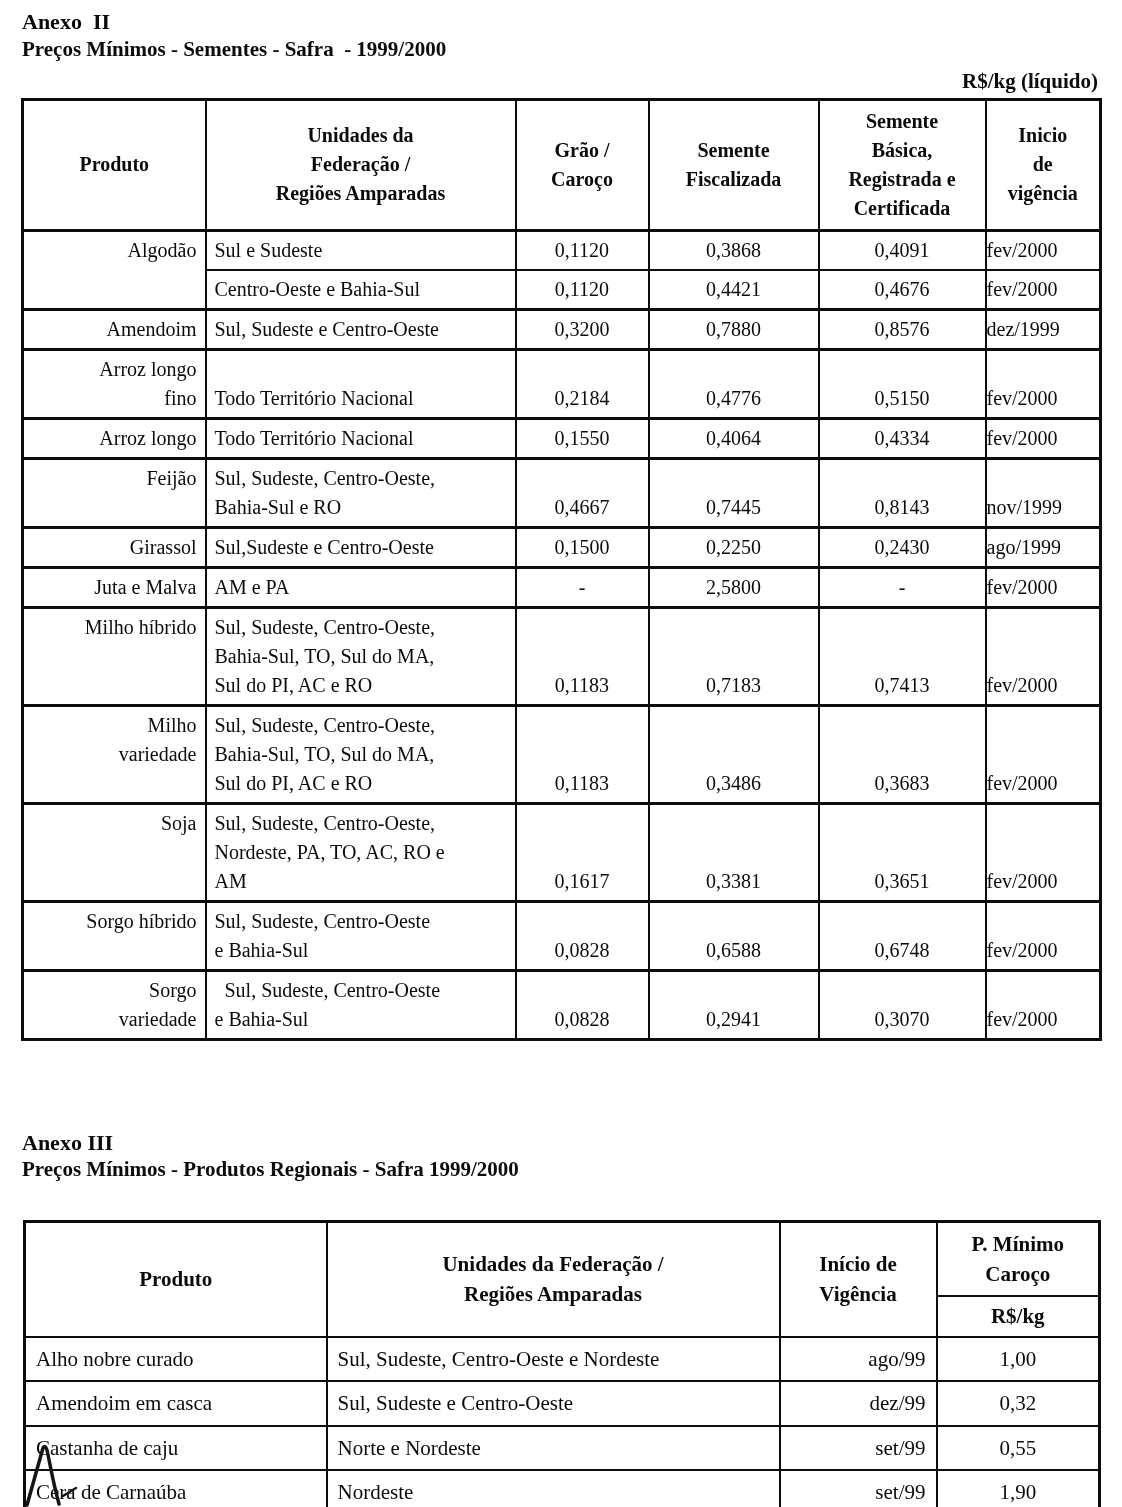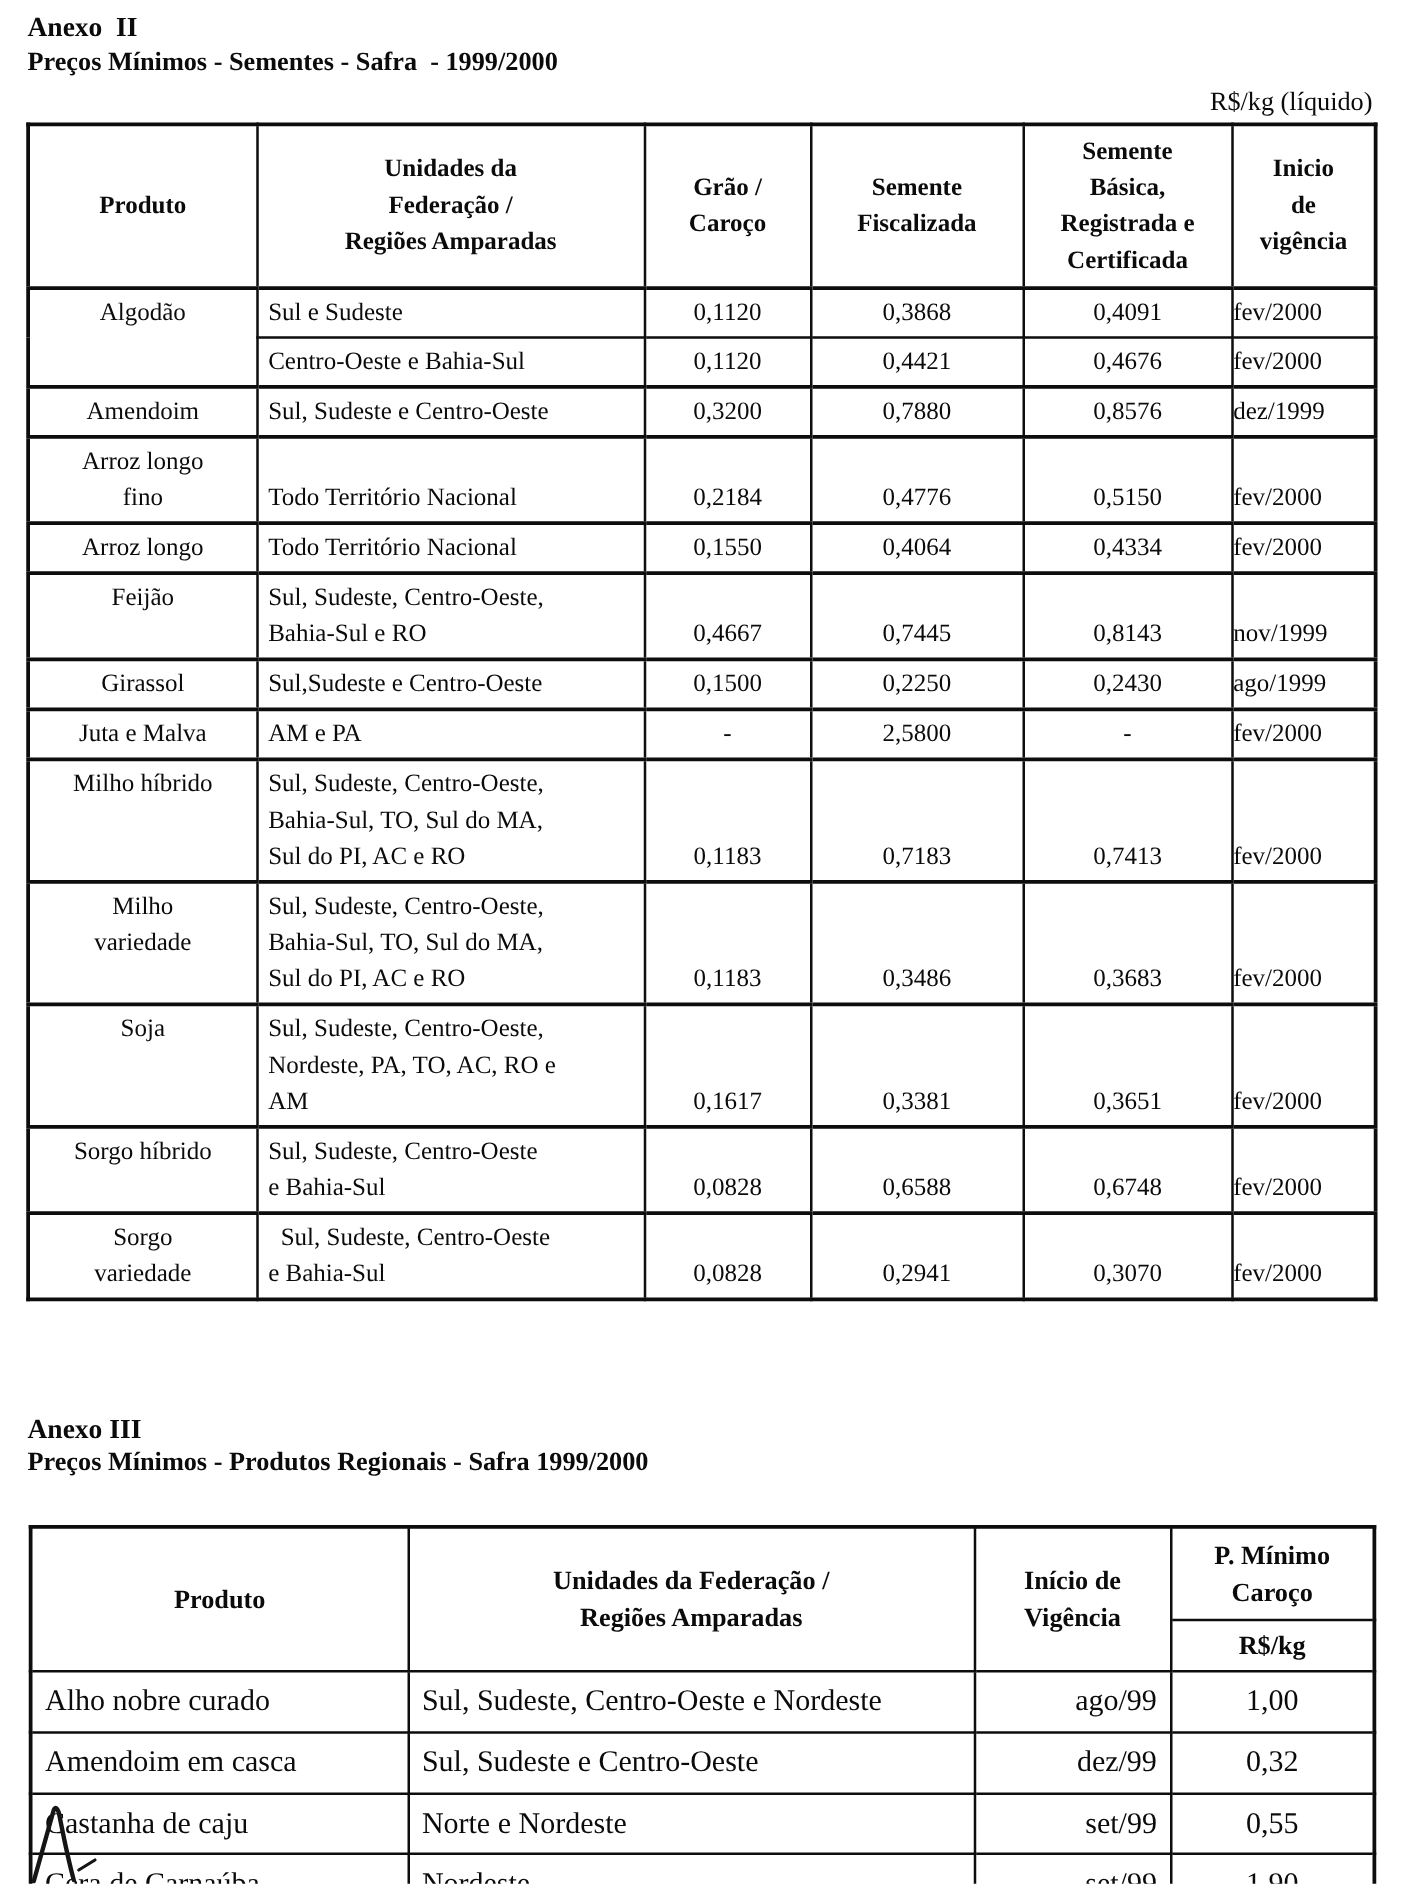--- a/index.html
+++ b/index.html
@@ -7,44 +7,44 @@
     width:1122px;height:1507px;position:relative;overflow:hidden;
     font-family:"Liberation Serif","DejaVu Serif",serif;
     color:#0b0b0b;
     -webkit-font-smoothing:none;
   }
   .page{position:absolute;left:0;top:0;width:968px;height:1507px;}
   .titleblock{padding:8px 0 0 22px;}
   .h-title{font-weight:bold;font-size:22px;line-height:1.25;white-space:pre-wrap;}
   .h-sub{font-weight:bold;font-size:21px;line-height:1.3;white-space:pre-wrap;}
   .unit-note{
-    font-weight:normal;font-size:21px;text-align:right;
+    font-weight:bold;font-size:21px;text-align:right;
     width:1076px;margin-left:22px;margin-top:6px;margin-bottom:4px;
   }
   table{border-collapse:collapse;table-layout:fixed;background:#fff;}
   .t1{margin-left:21px;width:1078px;}
   .t2{margin-left:23px;width:1075px;}
   th,td{
     border:2px solid #0d0d0d;
     font-size:20px;line-height:1.45;
     padding:4px 8px;
     overflow:hidden;
     white-space:pre-wrap;
   }
   table{border:3px solid #0d0d0d;}
   th{font-weight:bold;text-align:center;vertical-align:middle;padding:6px 4px;}
   .t1 thead th{border-bottom:3px solid #0d0d0d;}
-  .t1 td.c-prod{vertical-align:top;text-align:center;}
+  .t1 td.c-prod{vertical-align:top;text-align:right;}
   .t1 td.c-reg{vertical-align:bottom;text-align:left;}
   .t1 td.c-num{vertical-align:bottom;text-align:center;}
   .t1 td.c-vig{vertical-align:bottom;text-align:left;padding-right:4px;padding-left:0;}
   .t1 tr.grp td{border-top:3px solid #0d0d0d;}
   .t1 tr.sub td{border-top:1px solid #0d0d0d;}
   .t2 th{font-size:21px;}
-  .t2 td{font-size:24px;padding:6px 10px;}
+  .t2 td{font-size:21px;padding:6px 10px;}
   .t2 td.c-prod{text-align:left;vertical-align:middle;}
   .t2 td.c-reg{text-align:left;vertical-align:middle;}
   .t2 td.c-vig{text-align:right;vertical-align:middle;}
   .t2 td.c-val{text-align:center;vertical-align:middle;}
   .t2 th.unit-cell{border-top:2px solid #15803d;padding:4px;}
   .sect2{margin-top:88px;padding-left:22px;}
   .t2wrap{margin-top:36px;}
   .handmark{position:absolute;left:0;top:1430px;pointer-events:none;}
 </style>
 </head>

